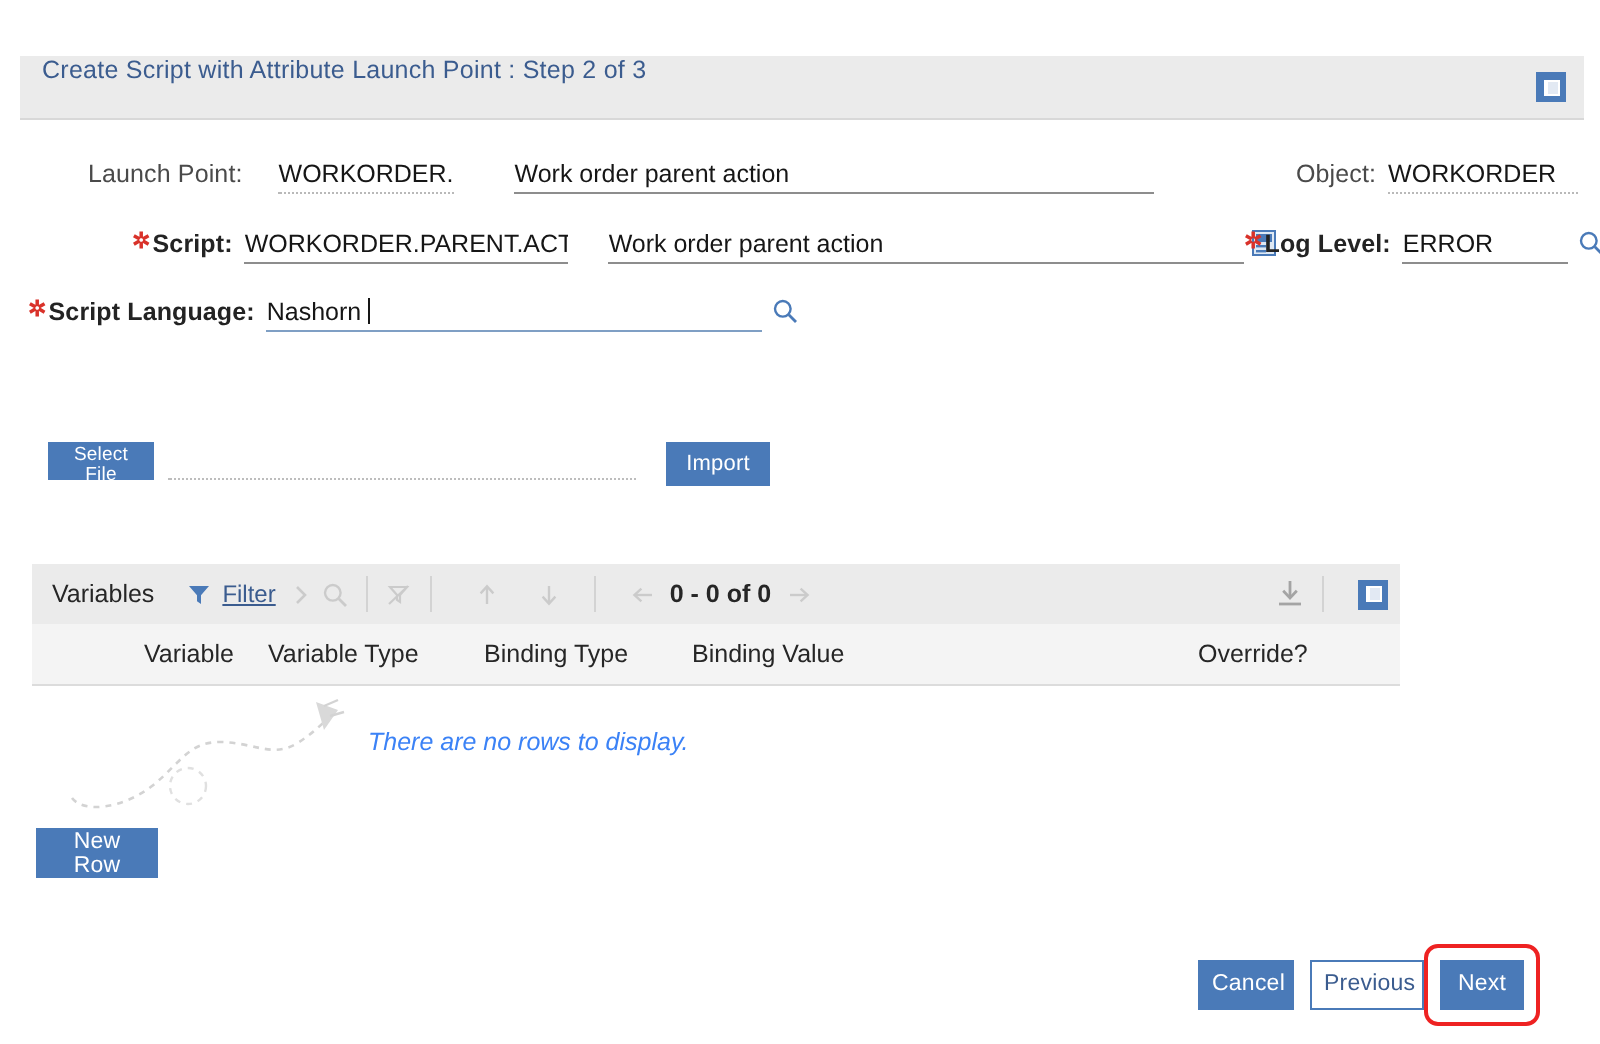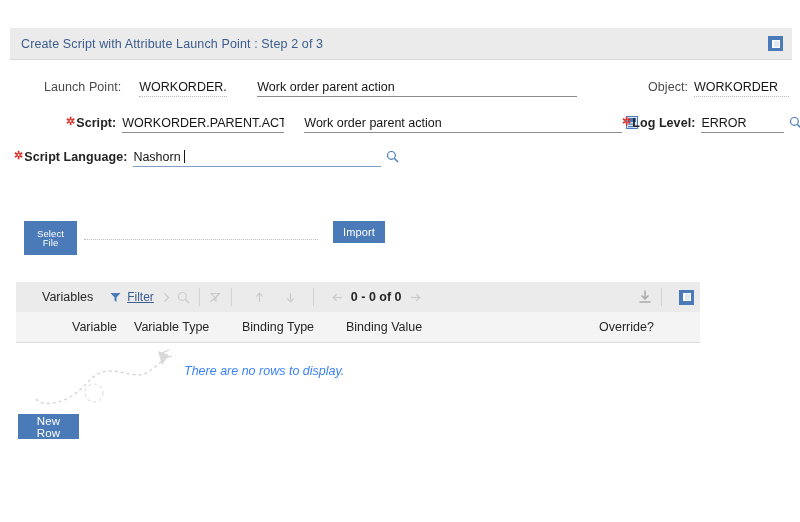--- a/index.html
+++ b/index.html
@@ -18,21 +18,20 @@
   }
 
   
   .dialog-header {
     position: absolute;
     left: 10px; top: 28px;
     width: 782px; height: 32px;
     background: #ebebeb;
     border-bottom: 1px solid #d8d8d8;
     display: flex;
-    align-items: center;
   }
   .dialog-title {
     color: #3b5c8f;
     font-size: 12.5px;
     padding-left: 11px;
     letter-spacing: .01em;
     white-space: nowrap;
   }
   .header-corner-btn {
     position: absolute;
@@ -148,21 +147,21 @@
     border: 1px solid #4a7ab8;
   }
   .btn-white {
     background: #ffffff;
     color: #3b5c8f;
     border: 1px solid #4a7ab8;
   }
   .select-file-btn {
     position: absolute;
     left: 24px; top: 221px;
-    width: 53px; height: 34px;
+    width: 53px; height: 19px;
     font-size: 9.5px;
   }
   .file-dots {
     position: absolute;
     left: 84px; top: 239px;
     width: 234px;
     border-bottom: 1px dotted #bdbdbd;
   }
   .import-btn {
     position: absolute;
@@ -175,21 +174,21 @@
   .tbl-wrap {
     position: absolute;
     left: 16px; top: 282px;
     width: 684px;
   }
   .tbl-toolbar {
     height: 30px;
     background: #ebebeb;
     display: flex;
     align-items: center;
-    padding-left: 26px;
+    padding-left: 10px;
     position: relative;
   }
   .tbl-caption {
     font-size: 12.5px;
     color: #262626;
     margin-right: 14px;
   }
   .tb-sep {
     width: 1px; height: 18px;
     background: #d3d3d3;
@@ -460,14 +459,22 @@
           <line x1="130" y1="4" x2="137" y2="1" stroke="#d3d3d3" stroke-width="1.2"></line>
           <line x1="133" y1="9" x2="140" y2="7" stroke="#d3d3d3" stroke-width="1.2"></line>
         </svg>
       </span>
       <span class="empty-text">There are no rows to display.</span>
     </div>
   </div>
 
   <button class="btn btn-blue new-row-btn">New Row</button>
 
+  <div class="footer-btns">
+    <button class="btn btn-blue cancel-btn">Cancel</button>
+    <button class="btn btn-white previous-btn">Previous</button>
+    <span class="next-wrap">
+      <button class="btn btn-blue next-btn">Next</button>
+      <span class="next-highlight"></span>
+    </span>
+  </div>
 
 </div>
 
 </body></html>

